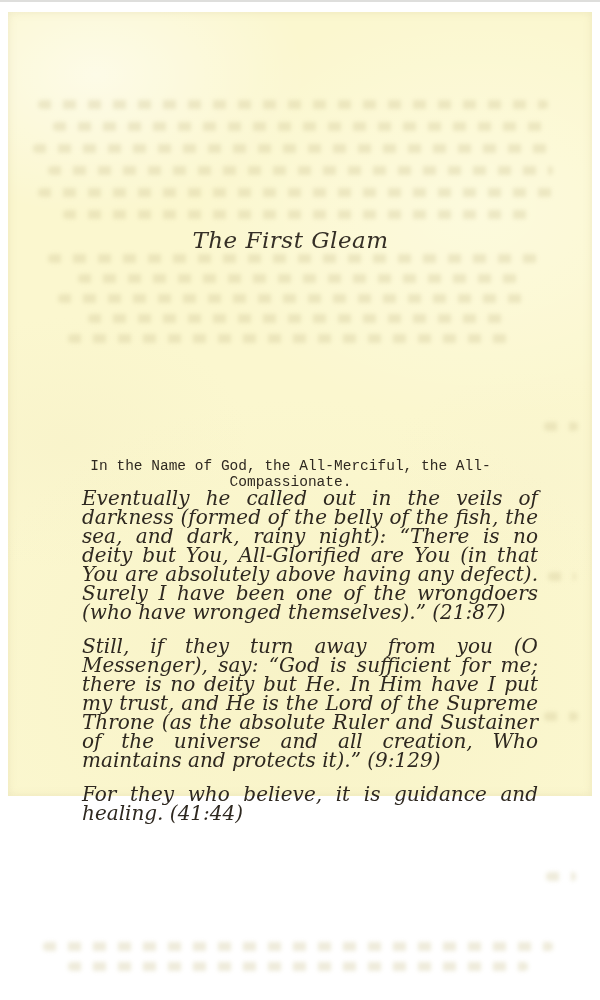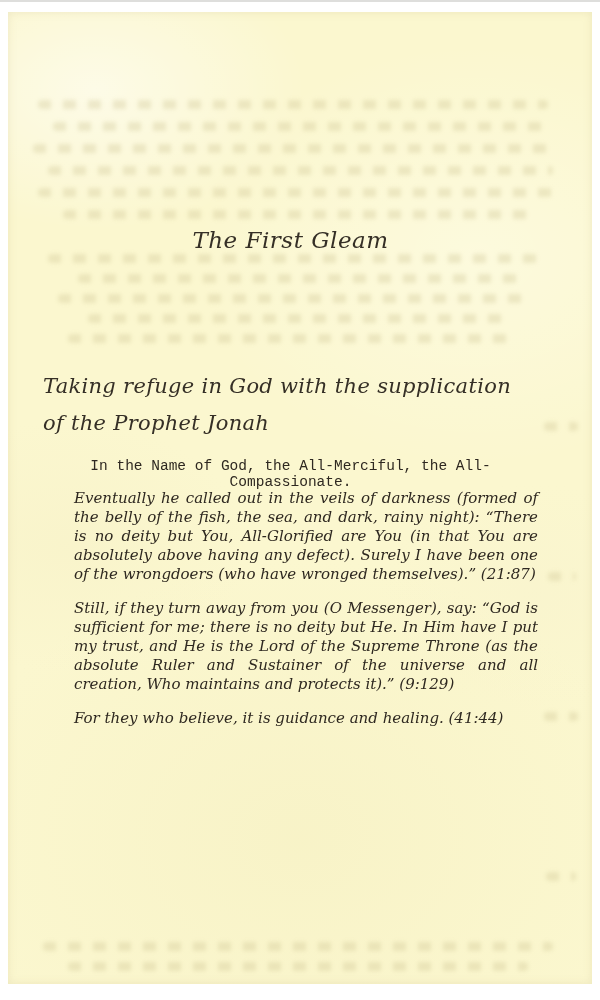--- a/index.html
+++ b/index.html
@@ -11,21 +11,21 @@
   }
   .scan {
     position: relative;
     width: 600px; height: 1000px;
     background: #ffffff;
     border-top: 2px solid #dededc;
   }
   .paper {
     position: absolute;
     left: 8px; top: 10px;
-    width: 584px; height: 972px;
+    width: 584px; height: 784px;
     background-color: #fbf7cf;
     background-image:
       radial-gradient(ellipse 300px 200px at 15% 8%,  rgba(255,255,255,0.50), transparent 70%),
       radial-gradient(ellipse 400px 300px at 80% 25%, rgba(255,255,242,0.40), transparent 70%),
       radial-gradient(ellipse 500px 400px at 50% 85%, rgba(244,238,190,0.45), transparent 70%),
       radial-gradient(ellipse 220px 160px at 90% 60%, rgba(248,243,205,0.55), transparent 70%),
       radial-gradient(ellipse 260px 180px at 10% 55%, rgba(246,240,198,0.45), transparent 70%);
     box-shadow: inset 0 0 8px rgba(185,175,125,0.22);
   }
   
@@ -70,24 +70,24 @@
     color: #2e2820;
     font-family: Liberation Mono, monospace;
   }
   .body-text {
     position: absolute;
     left: 62px; top: 477px; width: 468px;
     color: #2e2820;
   }
   .body-text p {
     font-style: italic;
-    font-size: 15px;
+    font-size: 20px;
     line-height: 19px;
     text-align: justify;
-    margin: 0 0 15px 4px;
+    margin: 0 0 15px 12px;
   }
 </style>
 </head>
 <body>
 
 <div class="scan">
   <div class="paper">
 
     <div>
       <div class="ghost" style="top:88px;  left:30px; width:510px;"></div>
@@ -104,24 +104,20 @@
       <div class="ghost" style="top:410px; left:536px; width:34px;"></div>
       <div class="ghost" style="top:560px; left:540px; width:28px;"></div>
       <div class="ghost" style="top:700px; left:536px; width:34px;"></div>
       <div class="ghost" style="top:860px; left:538px; width:30px;"></div>
       <div class="ghost" style="top:930px; left:35px; width:510px;"></div>
       <div class="ghost" style="top:950px; left:60px; width:460px;"></div>
     </div>
 
     <h1 class="chapter-title">The First Gleam</h1>
 
-    <h2 class="section-heading">
-      <span>Taking refuge in God with the supplication</span>
-      <span>of the Prophet Jonah</span>
-    </h2>
 
     <div class="invocation">In the Name of God, the All-Merciful, the All-Compassionate.</div>
 
     <div class="body-text">
       <p>Eventually he called out in the veils of darkness (formed of the belly of the fish, the sea, and dark, rainy night): “There is no deity but You, All-Glorified are You (in that You are absolutely above having any defect). Surely I have been one of the wrongdoers (who have wronged themselves).” (21:87)</p>
       <p>Still, if they turn away from you (O Messenger), say: “God is sufficient for me; there is no deity but He. In Him have I put my trust, and He is the Lord of the Supreme Throne (as the absolute Ruler and Sustainer of the universe and all creation, Who maintains and protects it).” (9:129)</p>
       <p>For they who believe, it is guidance and healing. (41:44)</p>
     </div>
 
   </div>

